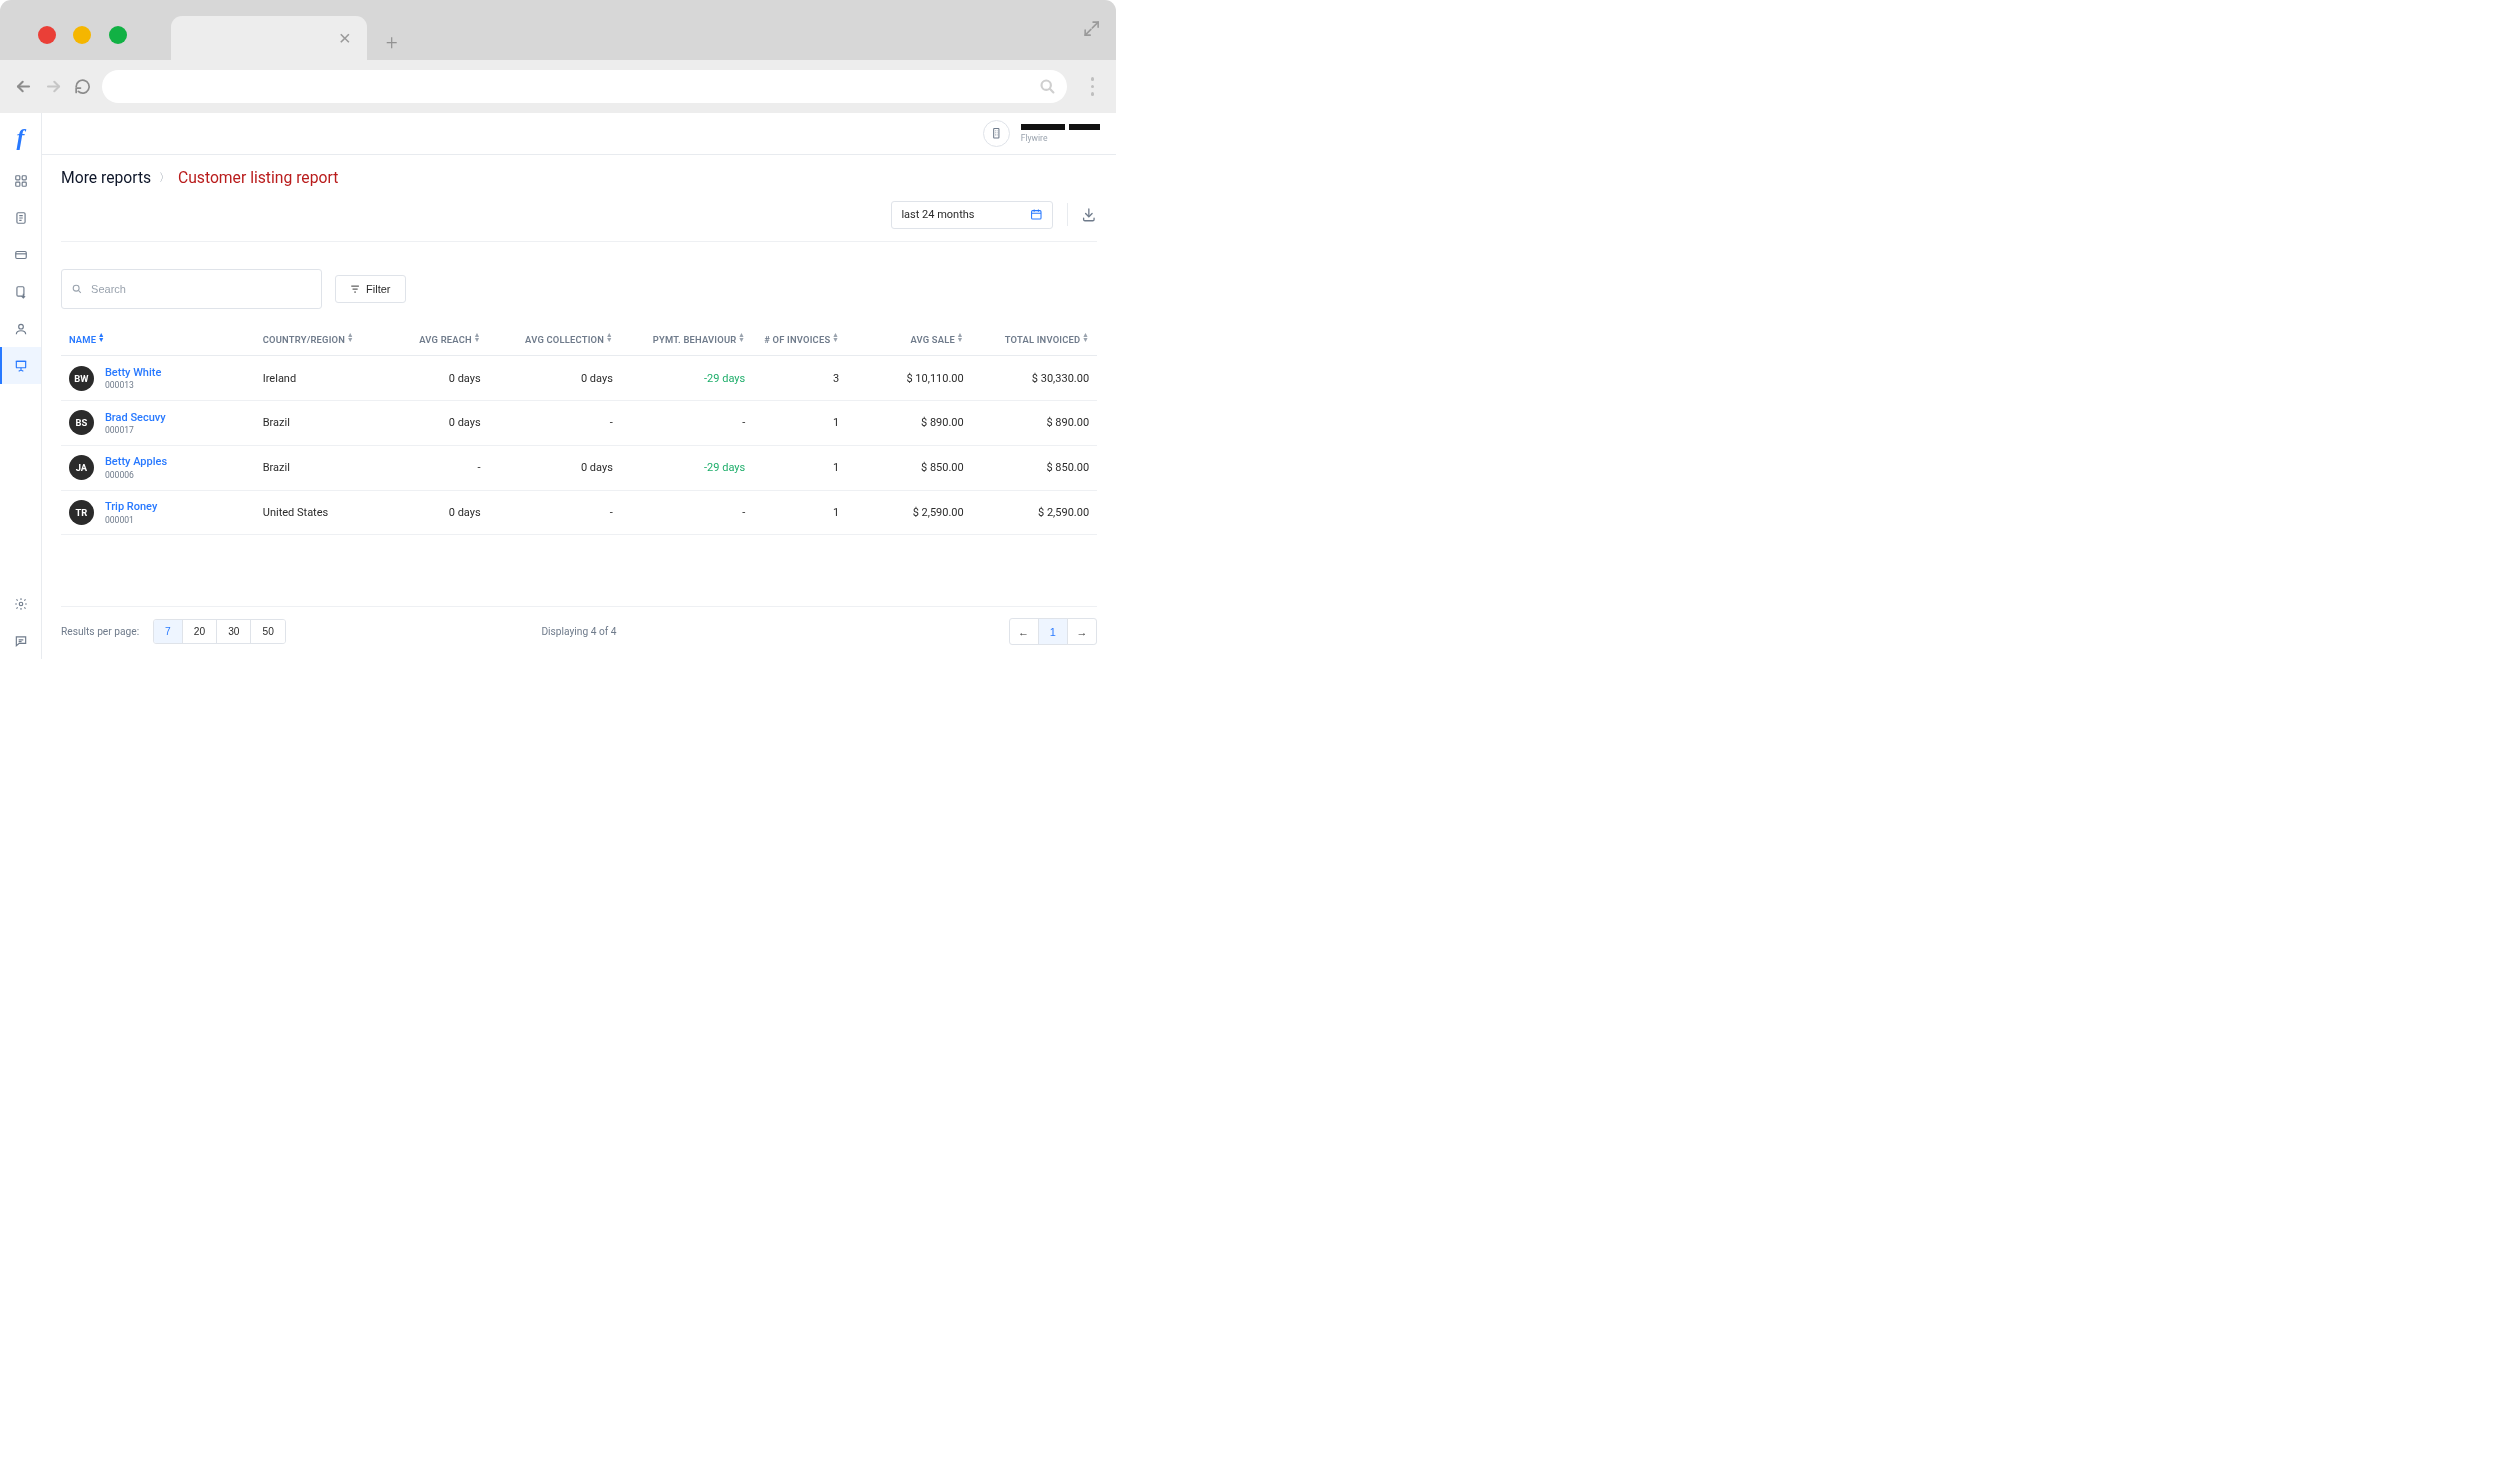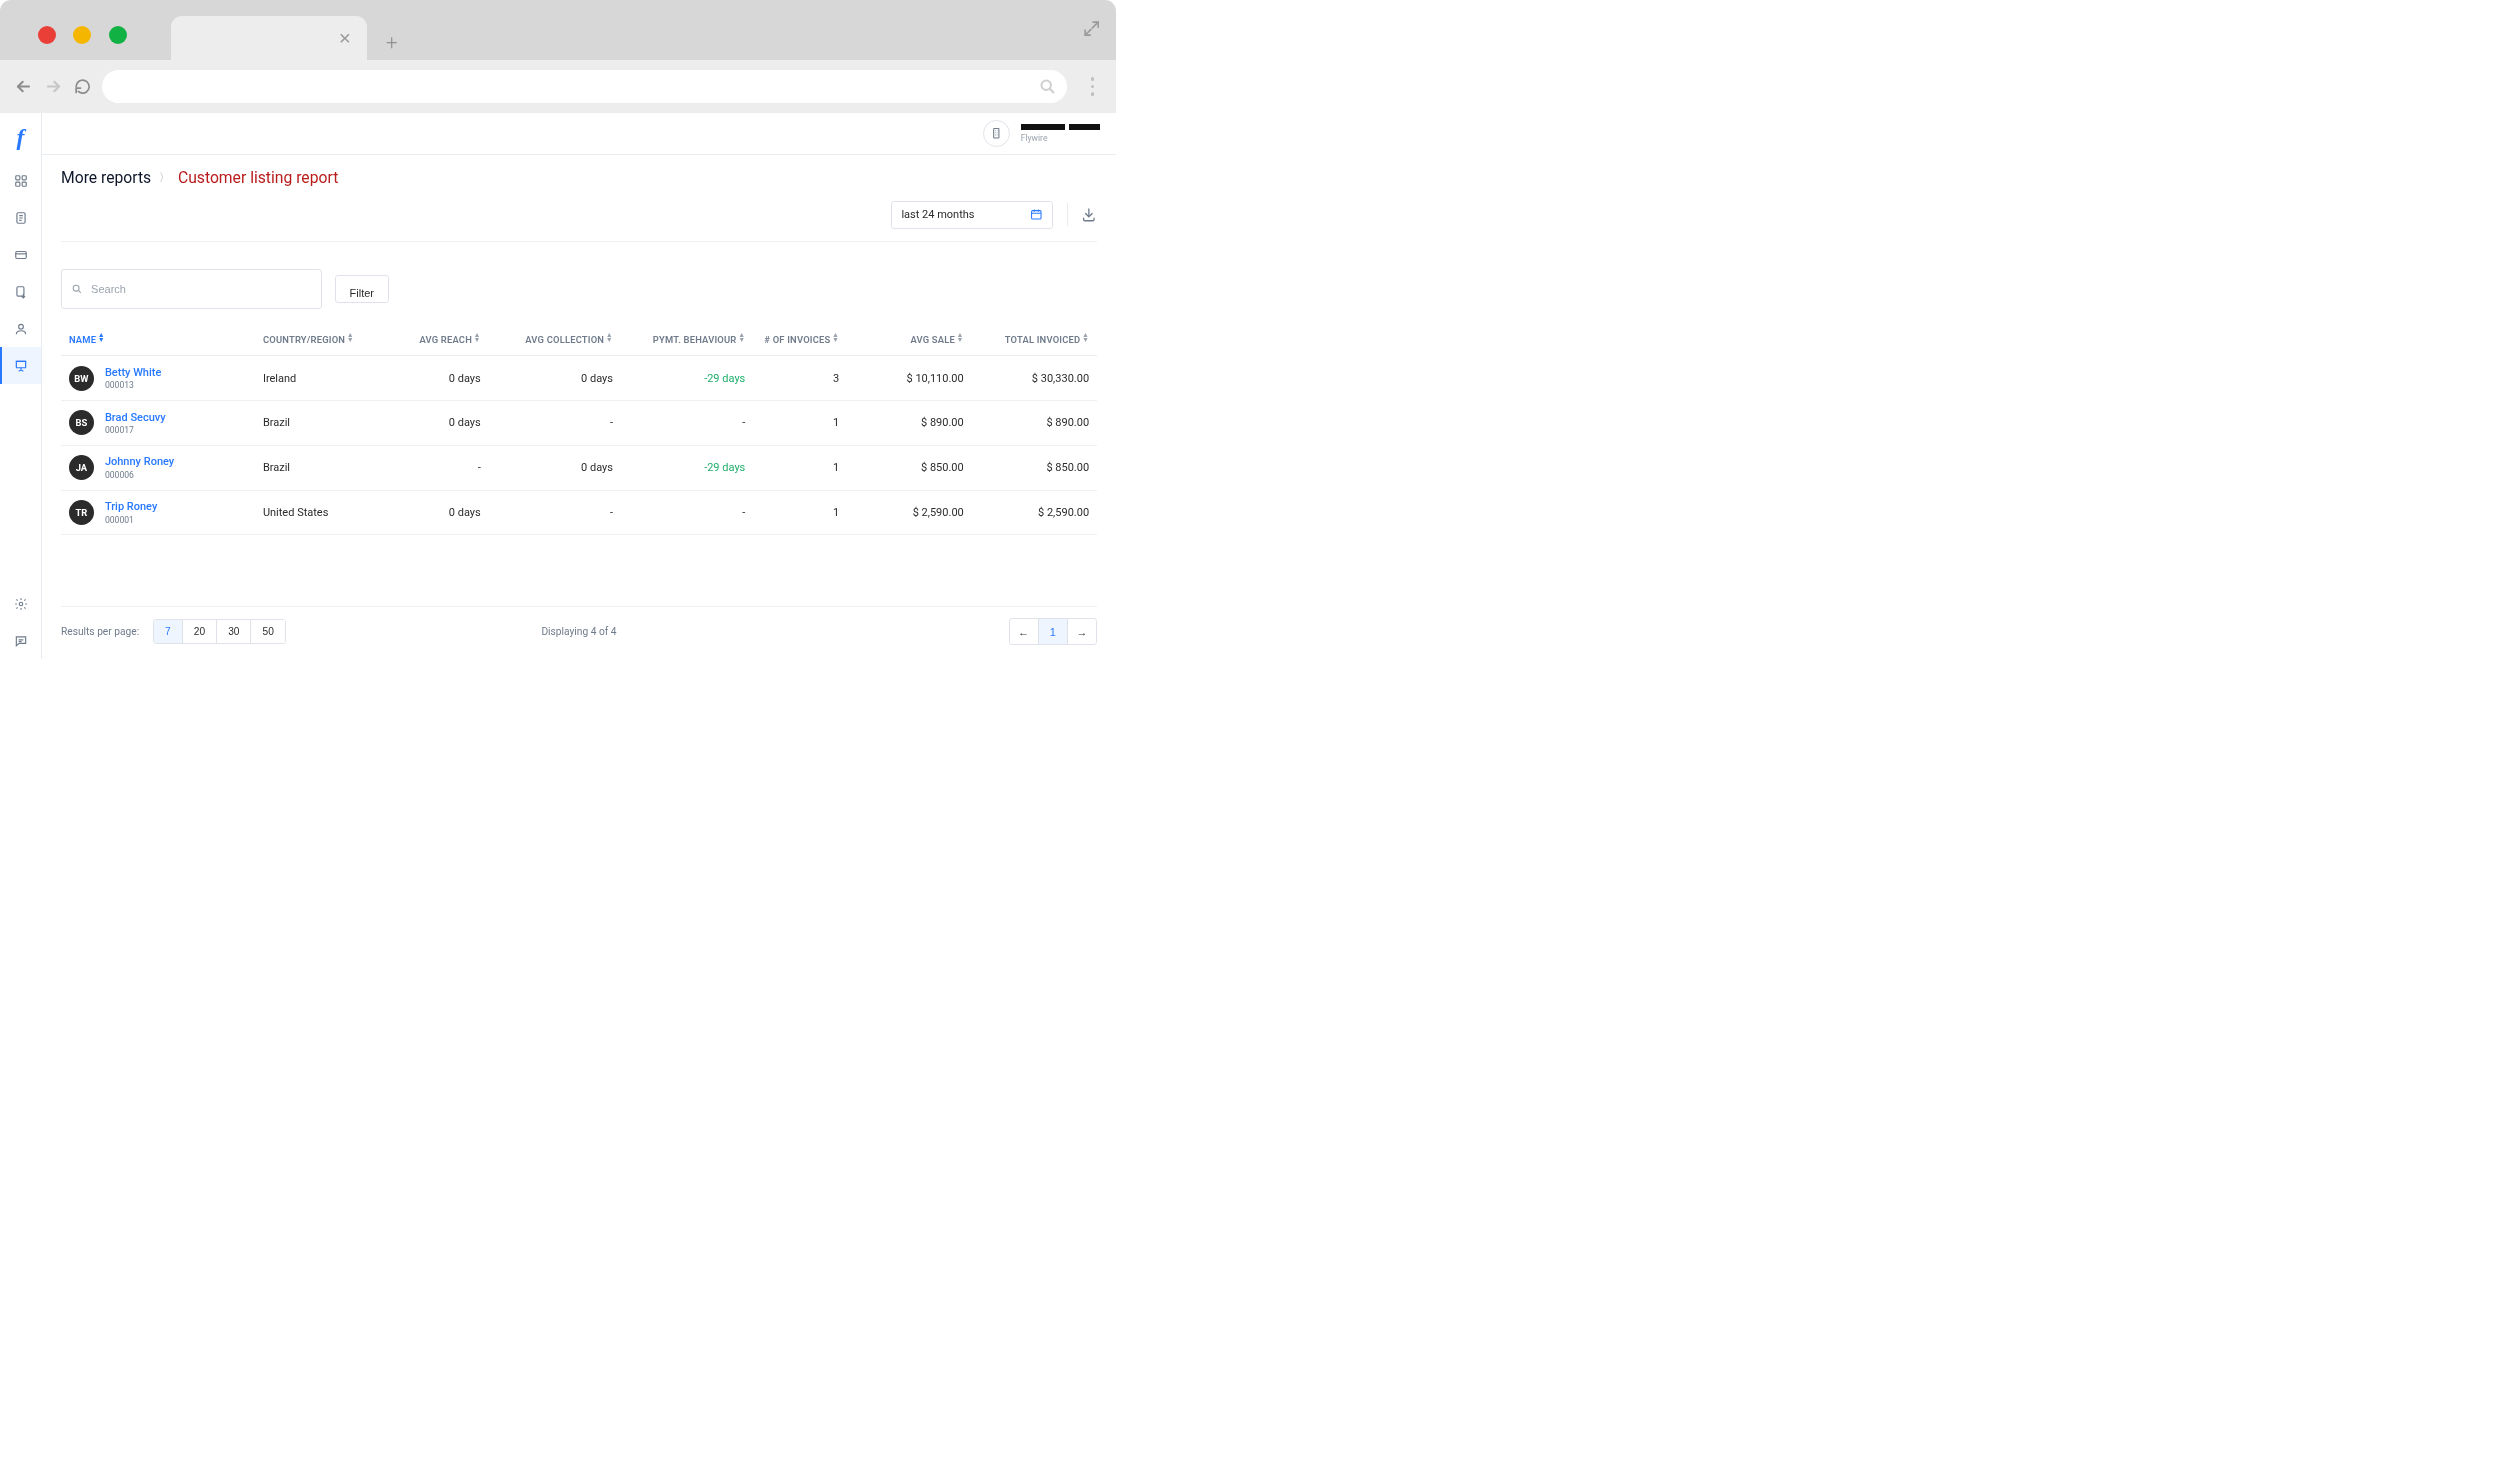--- a/index.html
+++ b/index.html
@@ -221,24 +221,23 @@
     border: none; outline: none; font-size: 11px; flex: 1;
     color: #2b2b2b;
   }
   .search-box input::placeholder { color: #9aa3ae; }
   .filter-btn {
     height: 28px;
     border: 0.8px solid #dfe3e9;
     border-radius: 3.1px;
     background: #fff;
     display: flex; align-items: center; gap: 6.3px;
-    padding: 5px 14px;
+    padding: 12px 14px;
     font-size: 11px;
     color: #2b2b2b;
-    flex-direction: column;
   }
 
   
   .table-wrap {
     margin-top: 12.6px;
     flex: 1;
     overflow: auto;
   }
   table {
     width: 100%;
@@ -555,21 +554,21 @@
     <td class="r ">-</td>
     <td class="r">1</td>
     <td class="r">$ 890.00</td>
     <td class="r">$ 890.00</td>
   </tr>
               <tr>
     <td>
       <div class="cust-cell">
         <div class="avatar">JA</div>
         <div>
-          <div class="cust-name">Johnny Roney</div>
+          <div class="cust-name">Betty Apples</div>
           <div class="cust-id">000006</div>
         </div>
       </div>
     </td>
     <td>Brazil</td>
     <td class="r">-</td>
     <td class="r">0 days</td>
     <td class="r pos-green">-29 days</td>
     <td class="r">1</td>
     <td class="r">$ 850.00</td>

